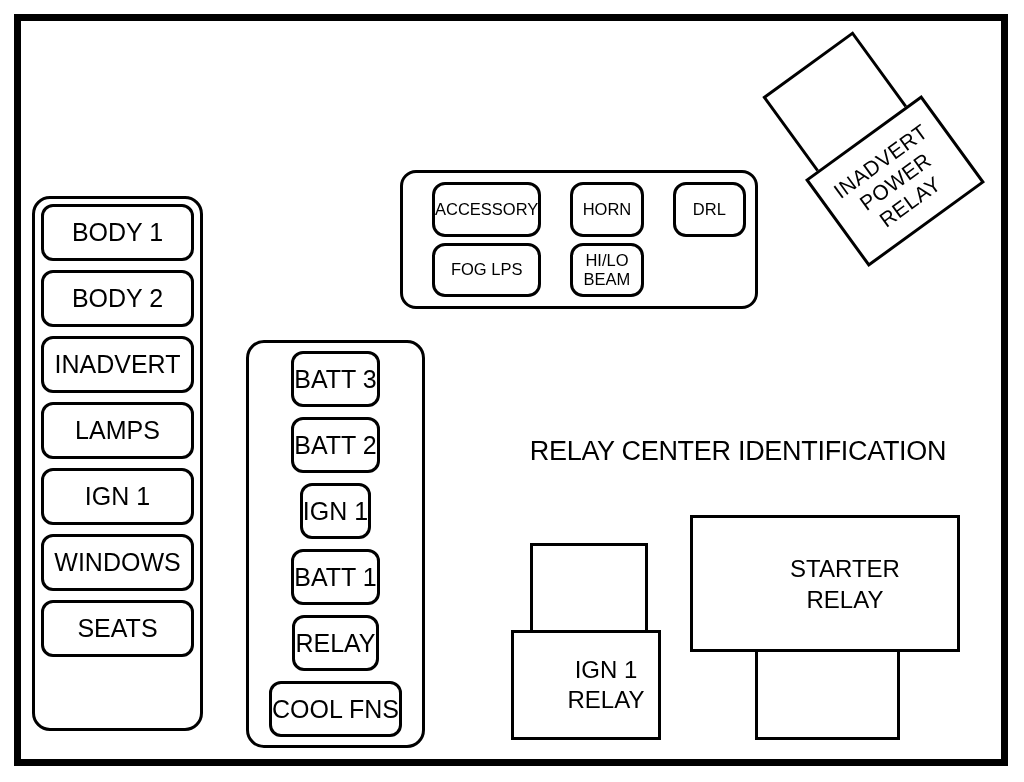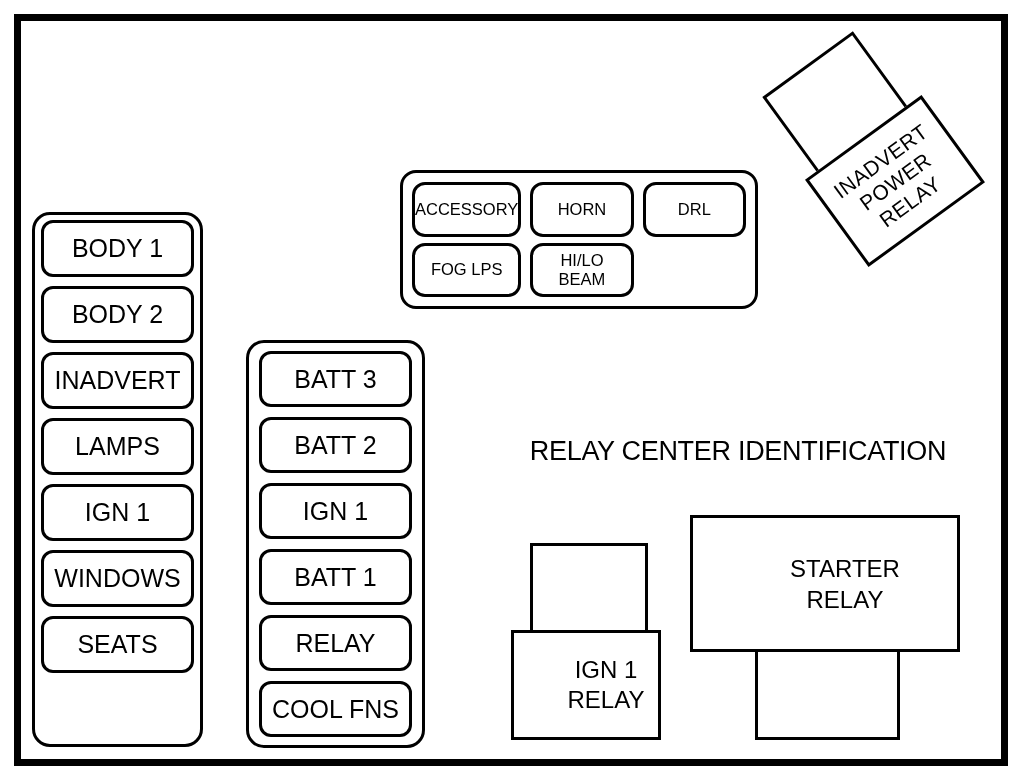--- a/index.html
+++ b/index.html
@@ -22,22 +22,22 @@
   
   .fuse-col {
     position: absolute;
     border: 3px solid #000;
     border-radius: 18px;
     box-sizing: border-box;
     display: flex;
     flex-direction: column;
     background: #fff;
   }
-  .col-left  { left: 32px;  top: 212px; width: 171px; height: 535px; padding: 5px 6px;  gap: 9px;  }
-  .col-center{ left: 246px; top: 340px; width: 179px; height: 408px; padding: 8px 10px; gap: 10px; }
+  .col-left  { left: 32px;  top: 196px; width: 171px; height: 535px; padding: 5px 6px;  gap: 9px;  }
+  .col-center{ left: 246px; top: 340px; width: 179px; height: 408px; padding: 8px 10px; gap: 10px; align-items: center; }
   .fuse {
     flex: 0 0 auto;
     border: 3px solid #000;
     border-radius: 12px;
     box-sizing: border-box;
     background: #fff;
     display: flex;
     align-items: center;
     justify-content: center;
     font-size: 25px;
@@ -65,20 +65,21 @@
     border-radius: 13px;
     box-sizing: border-box;
     background: #fff;
     display: flex;
     align-items: center;
     justify-content: center;
     text-align: center;
     font-size: 16.5px;
     line-height: 19px;
     white-space: pre-line;
+    margin-left: 20px;
   }
   
   .title {
     position: absolute;
     left: 488px; top: 436px;
     width: 500px;
     text-align: center;
     font-size: 27px;
     font-weight: normal;
     letter-spacing: -0.3px;

